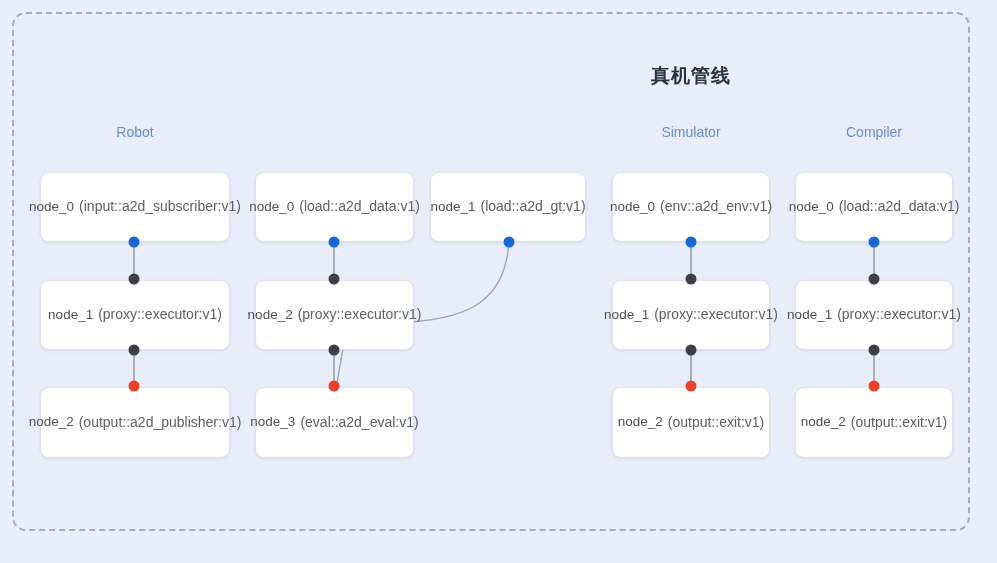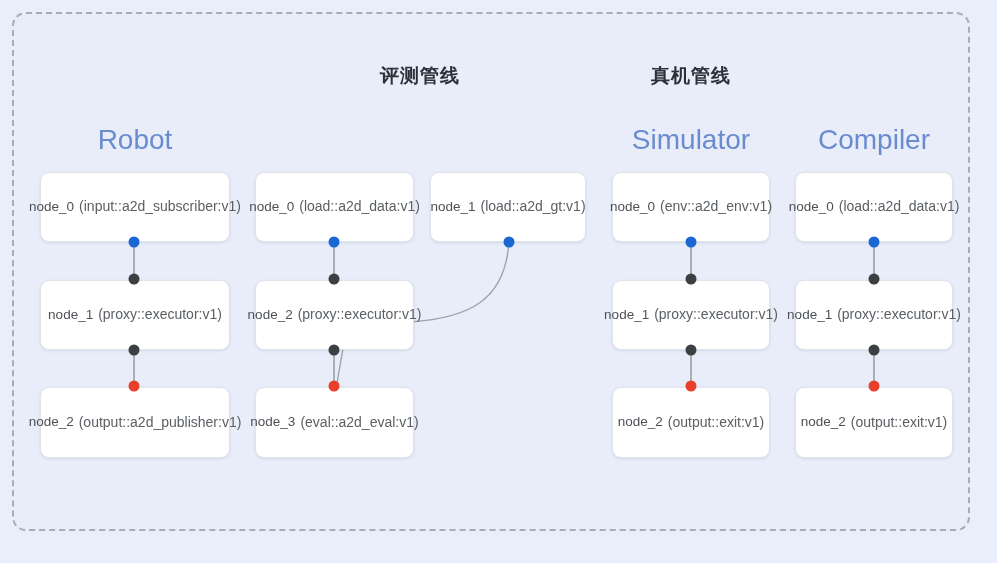--- a/index.html
+++ b/index.html
@@ -29,21 +29,21 @@
     text-align:center;
     font-size:19px;
     font-weight:bold;
     color:#2c3038;
     letter-spacing:1px;
     white-space:nowrap;
   }
   .col-sub{
     position:absolute;
     text-align:center;
-    font-size:28px;
+    font-size:14px;
     color:#6a8ccf;
     white-space:nowrap;
   }
 
   .node{
     position:absolute;
     background:#ffffff;
     border:1px solid #dfe3ec;
     border-radius:9px;
     box-shadow:0 1px 3px rgba(40,50,80,0.10);
@@ -115,21 +115,20 @@
     <div class="ty">(proxy::executor:v1)</div>
   </div>
   <div class="port black" style="left:134px;top:350px;"></div>
   <div class="port red" style="left:134px;top:386px;"></div>
 
   <div class="node" style="left:40px;top:387px;width:190px;height:71px;">
     <div class="nm">node_2</div>
     <div class="ty">(output::a2d_publisher:v1)</div>
   </div>
 
-  <div class="col-title" style="left:255px;top:63px;width:330px;">评测管线</div>
 
   <div class="node" style="left:255px;top:172px;width:159px;height:70px;">
     <div class="nm">node_0</div>
     <div class="ty">(load::a2d_data:v1)</div>
   </div>
   <div class="port blue" style="left:334px;top:242px;"></div>
 
   <div class="node" style="left:430px;top:172px;width:156px;height:70px;">
     <div class="nm">node_1</div>
     <div class="ty">(load::a2d_gt:v1)</div>

